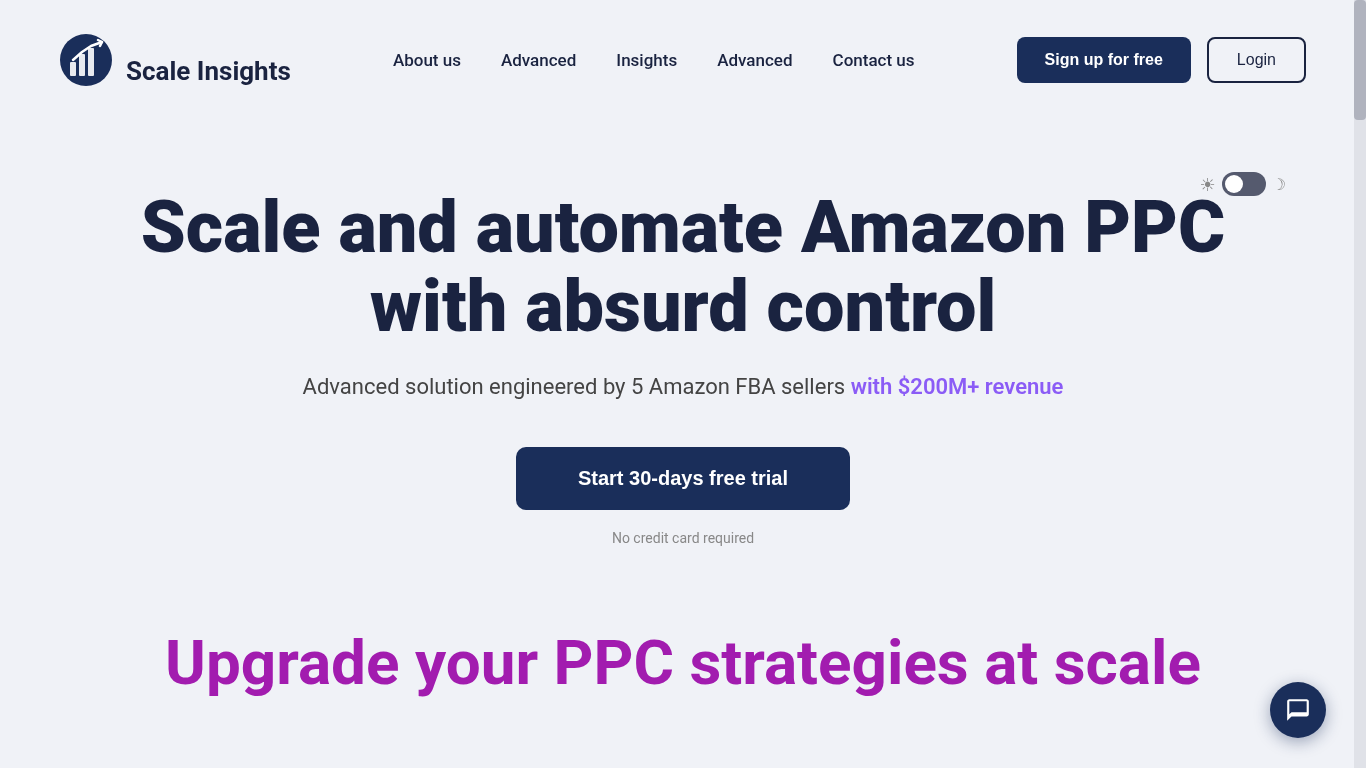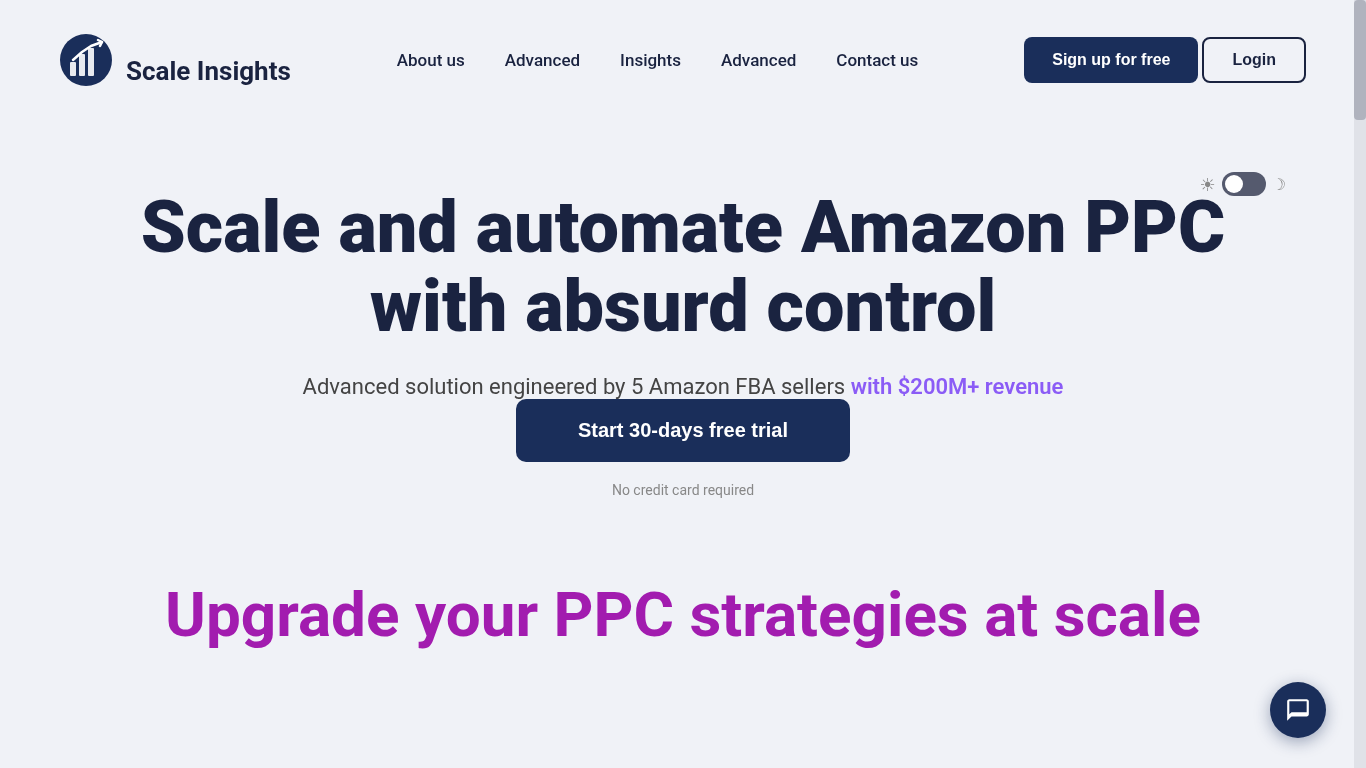--- a/index.html
+++ b/index.html
@@ -66,42 +66,42 @@
     nav a {
       text-decoration: none;
       color: #1a2340;
       font-size: 17px;
       font-weight: 500;
     }
 
     .header-actions {
       display: flex;
       align-items: center;
-      gap: 4px;
+      gap: 16px;
     }
 
     .btn-signup {
       background-color: #1a2e5a;
       color: #ffffff;
       border: none;
       border-radius: 8px;
       padding: 14px 28px;
       font-size: 16px;
       font-weight: 600;
       cursor: pointer;
     }
 
     .btn-login {
       background-color: transparent;
       color: #1a2340;
       border: 2px solid #1a2340;
       border-radius: 8px;
       padding: 12px 28px;
       font-size: 16px;
-      font-weight: 700;
+      font-weight: 400;
       cursor: pointer;
     }
 
     
     .theme-toggle-area {
       position: absolute;
       top: 172px;
       right: 80px;
       display: flex;
       align-items: center;
@@ -151,20 +151,21 @@
       color: #1a2340;
       line-height: 1.1;
       max-width: 1100px;
       margin: 8px auto 28px;
     }
 
     .hero-subtitle {
       font-size: 22px;
       color: #444;
       font-weight: 400;
+      margin-bottom: 48px;
     }
 
     .hero-subtitle .highlight {
       color: #8b5cf6;
       font-weight: 600;
     }
 
     .btn-trial {
       background-color: #1a2e5a;
       color: #ffffff;

